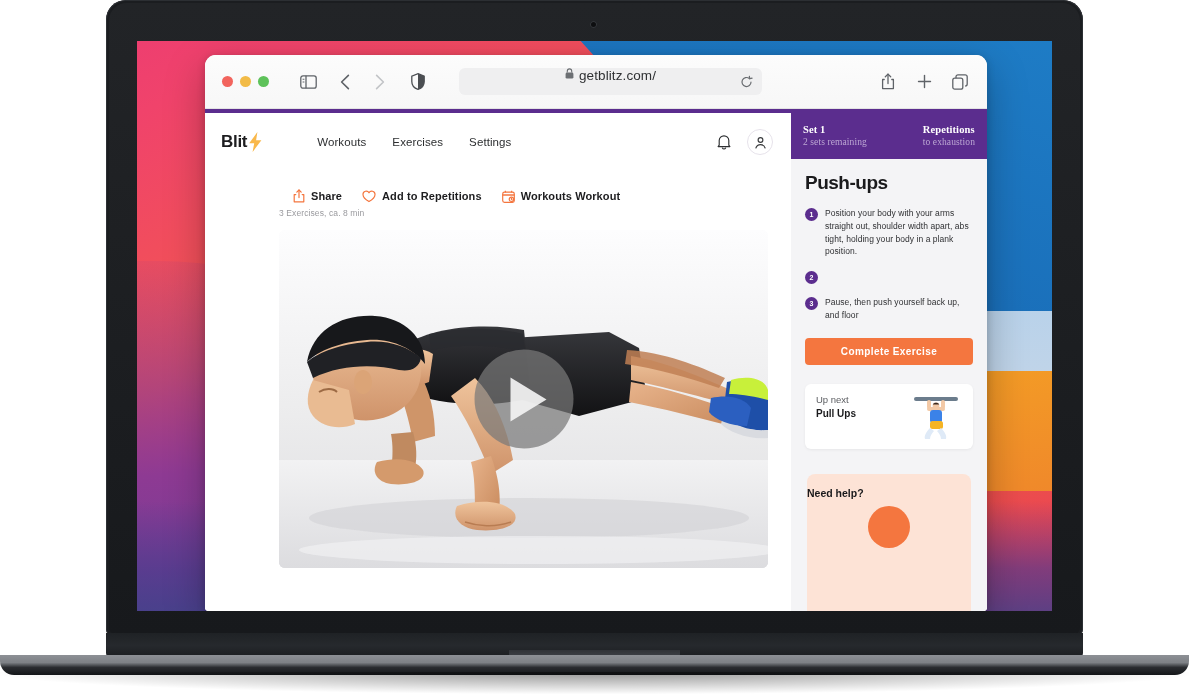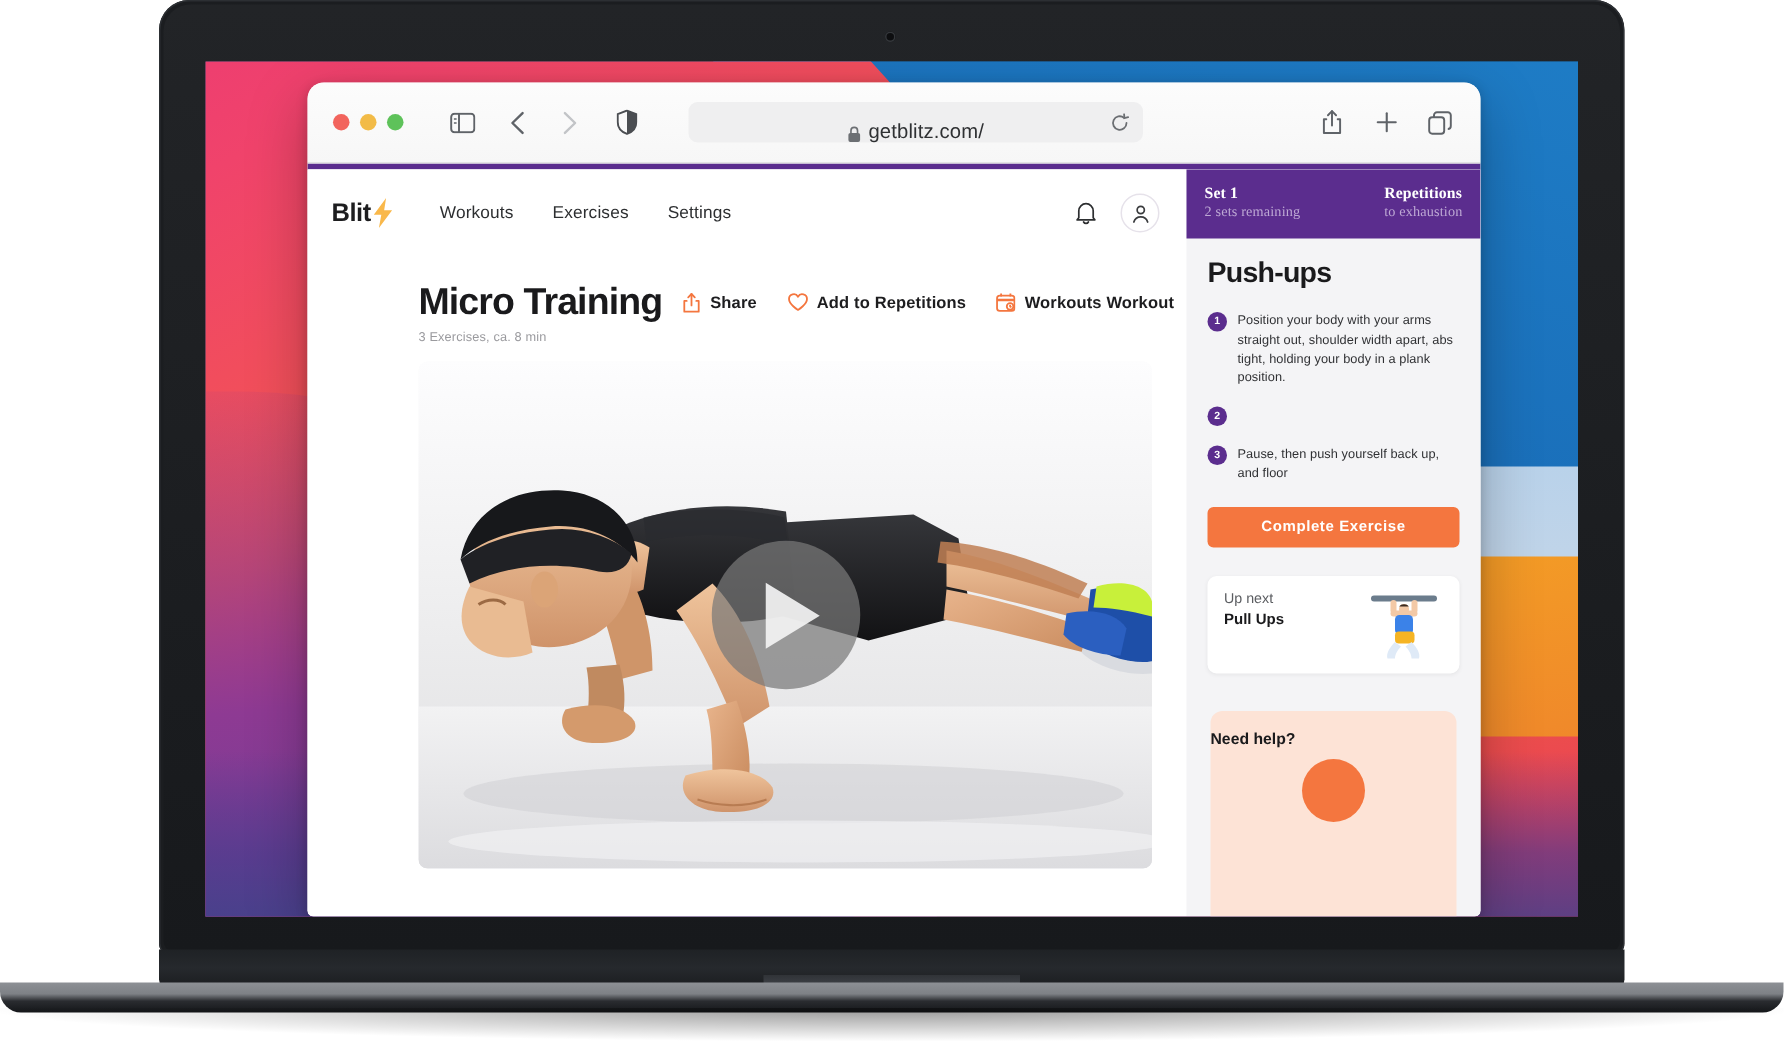--- a/index.html
+++ b/index.html
@@ -136,41 +136,41 @@
     color: #5f6368;
   }
   .tb-icon.dim { color: #bdbfc2; }
   .tb-icon svg { display: block; }
 
   .urlbar {
     flex: 0 0 auto; width: 303px; height: 27px;
     margin-left: 30px;
     background: #efeff0;
     border-radius: 6px;
-    display: flex; align-items: flex-end; justify-content: center;
+    display: flex; align-items: flex-start; justify-content: center;
     position: relative;
   }
   .url-lock { margin-right: 5px; color: #6c6f73; display:flex; }
   .url-text { font-size: 13.5px; color: #2f3133; letter-spacing: .1px; }
   .url-reload {
     position: absolute; right: 9px; top: 50%; transform: translateY(-50%);
     color: #6b6e72; display: flex;
   }
   .tb-right { margin-left: auto; display: flex; align-items: center; margin-right: 16px; gap: 14px; }
   .tb-right .tb-icon { margin-left: 0; }
 
   .purple-rule { height: 4px; width: 100%; background: #5b2d8e; }
 
   
   .page { position: relative; height: 498px; display: flex; background: #fff; }
 
   
   .main { position: relative; flex: 1 1 auto; background: #ffffff; }
   .nav {
-    height: 58px; display: flex; align-items: center; padding: 0 0 0 16px;
+    height: 58px; display: flex; align-items: center; padding: 0 0 0 16px; gap: 24px;
   }
   .logo {
     font-size: 17px; font-weight: bold; color: #1d1d1f;
     letter-spacing: -.3px; display: flex; align-items: center;
   }
   .bolt { width: 15px; height: 20px; margin-left: 1px; display: flex; }
   .navlinks { display: flex; gap: 26px; margin-left: 30px; }
   .navlink { font-size: 11.5px; color: #2d2f31; letter-spacing: .1px; cursor: pointer; }
   .nav-right { margin-left: auto; display: flex; align-items: center; gap: 16px; margin-right: 18px; }
   .bell { color: #2d2f31; display: flex; }
@@ -402,21 +402,20 @@
                 <svg width="13" height="13" viewBox="0 0 13 13" fill="none" stroke="#3a3c3e" stroke-width="1.15" stroke-linecap="round">
                   <circle cx="6.5" cy="4" r="2.4"></circle>
                   <path d="M1.9 12 A4.8 4.8 0 0 1 11.1 12"></path>
                 </svg>
               </span>
             </div>
           </div>
 
           <div class="content">
             <div class="title-row">
-              <div class="h1">Micro Training</div>
               <div class="actions">
 
                 <div class="action">
                   <span class="action-ico">
                     <svg width="12" height="14" viewBox="0 0 12 14" fill="none" stroke="#f4763f" stroke-width="1.2" stroke-linecap="round" stroke-linejoin="round">
                       <path d="M2.8 5.6 H1.2 V12.8 H10.8 V5.6 H9.2"></path>
                       <line x1="6" y1="1" x2="6" y2="8.6"></line>
                       <polyline points="3.8,3.2 6,1 8.2,3.2"></polyline>
                     </svg>
                   </span>

